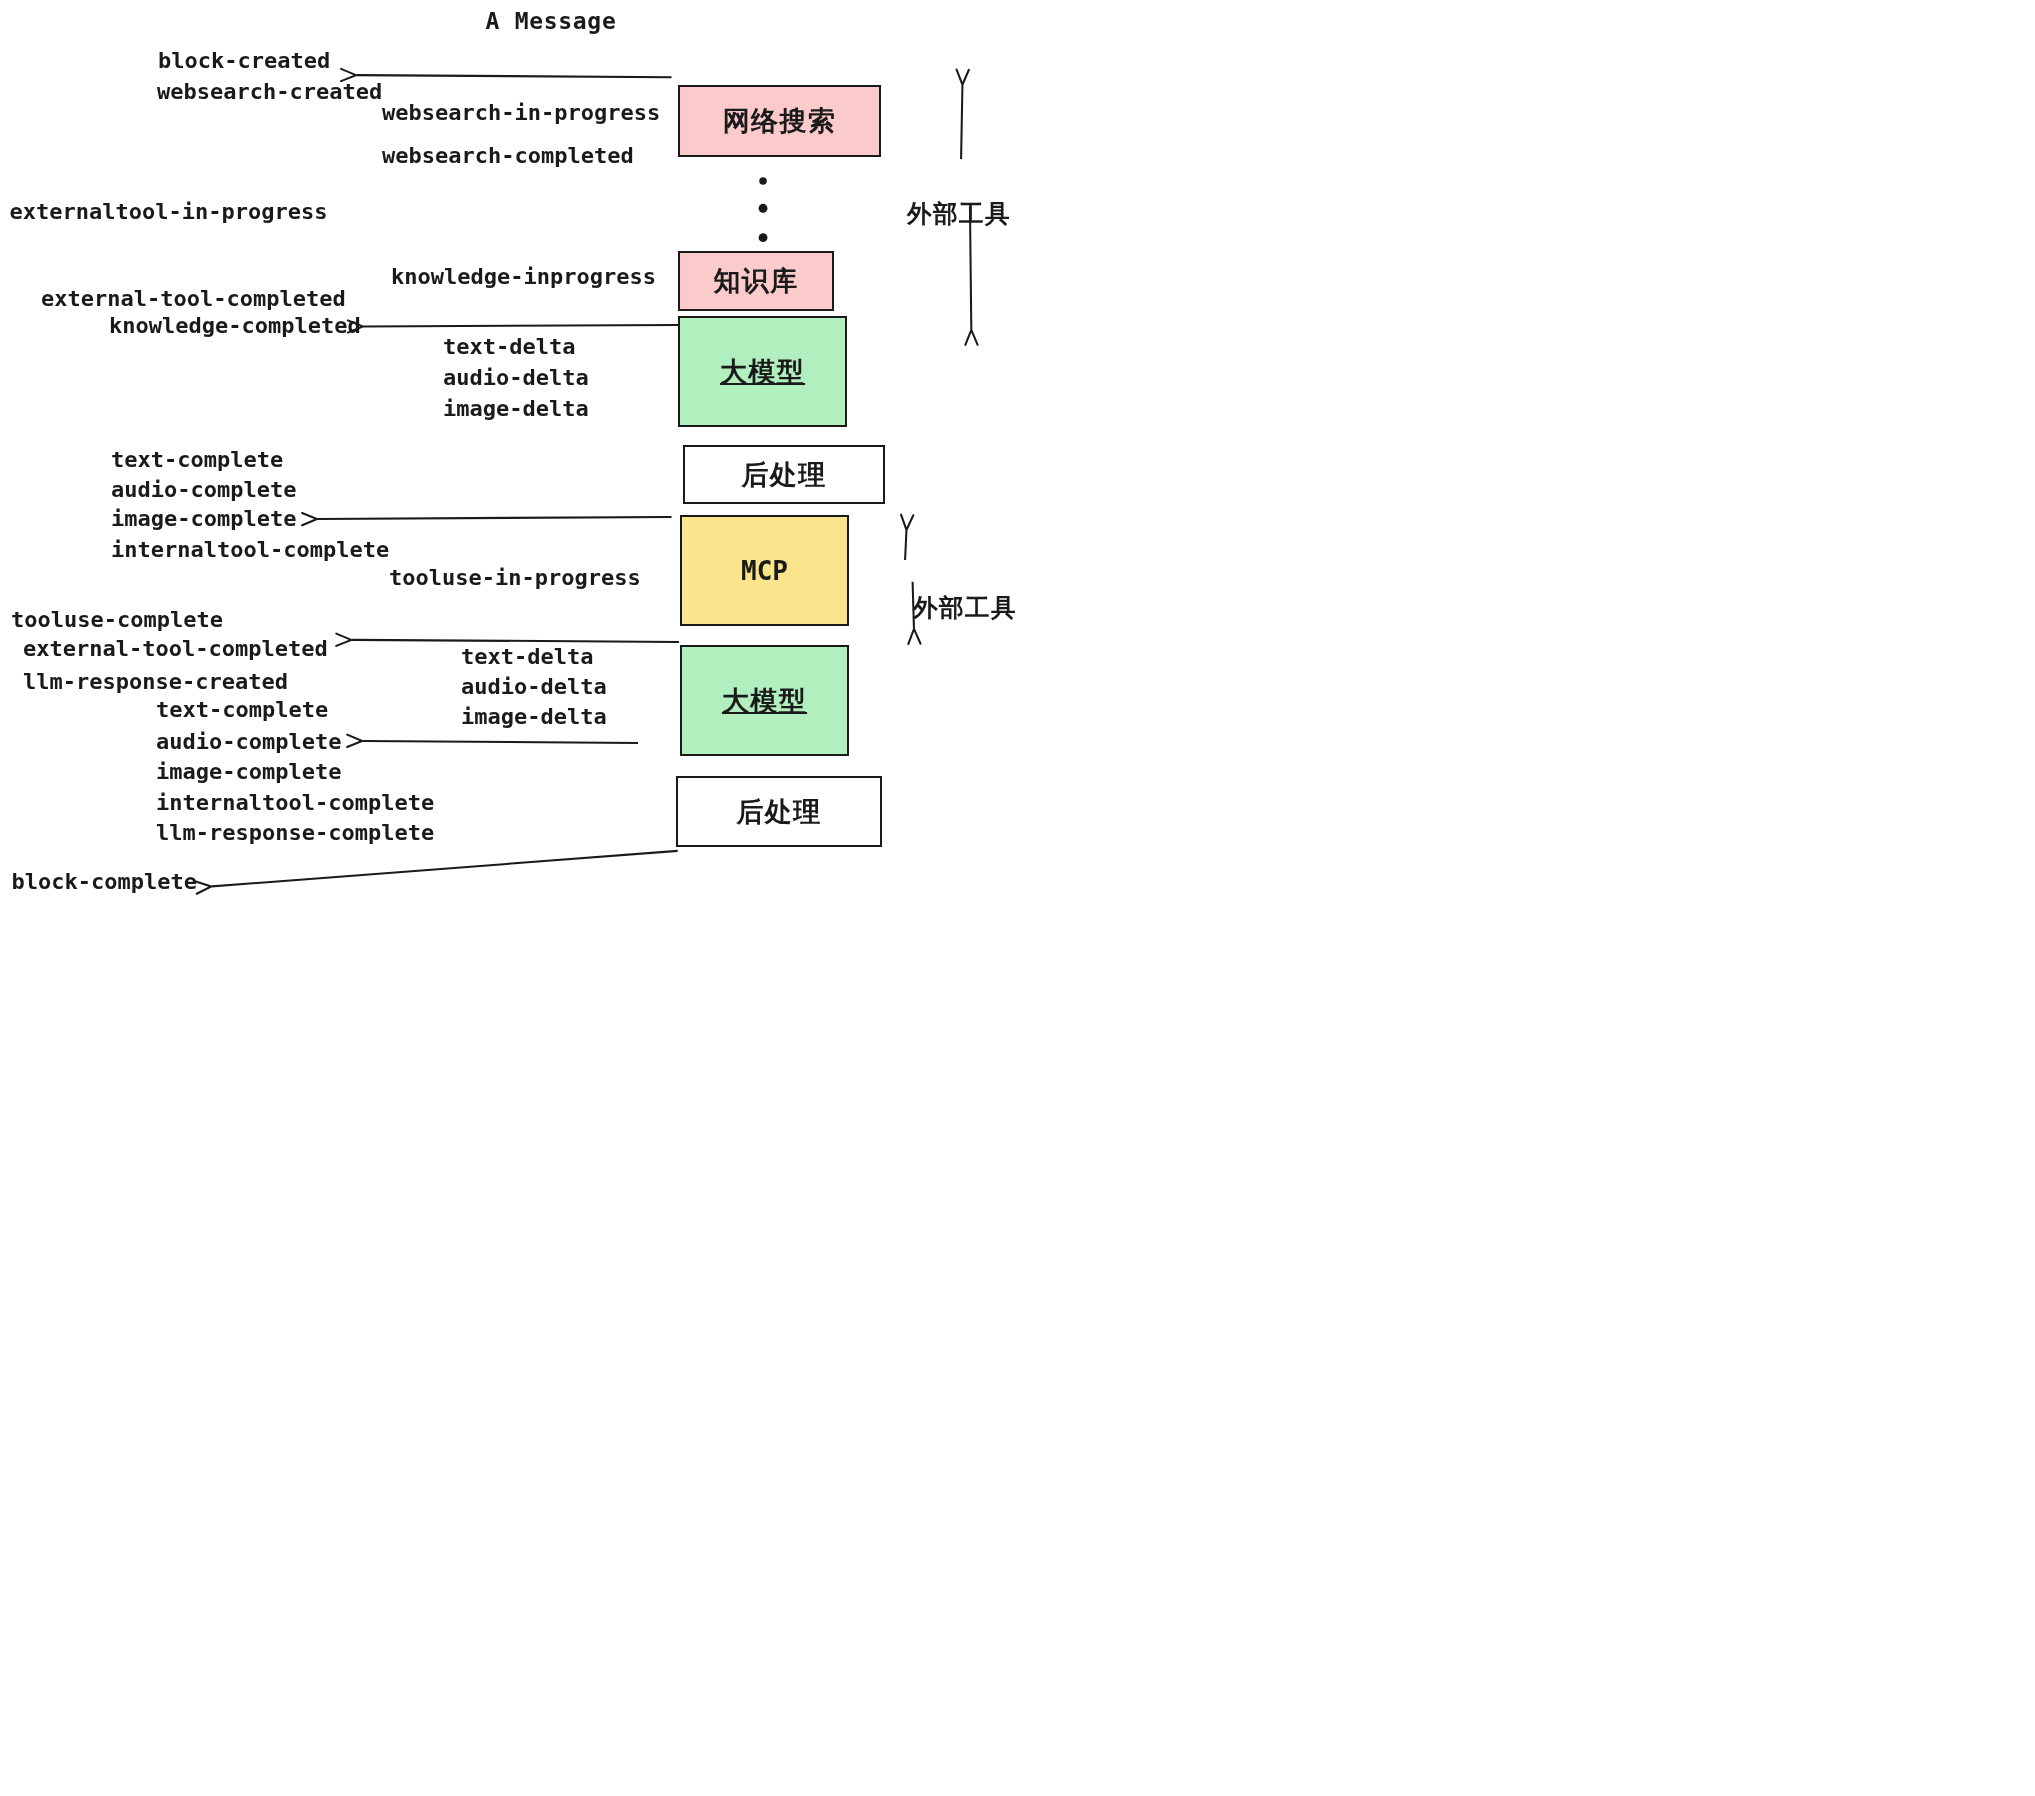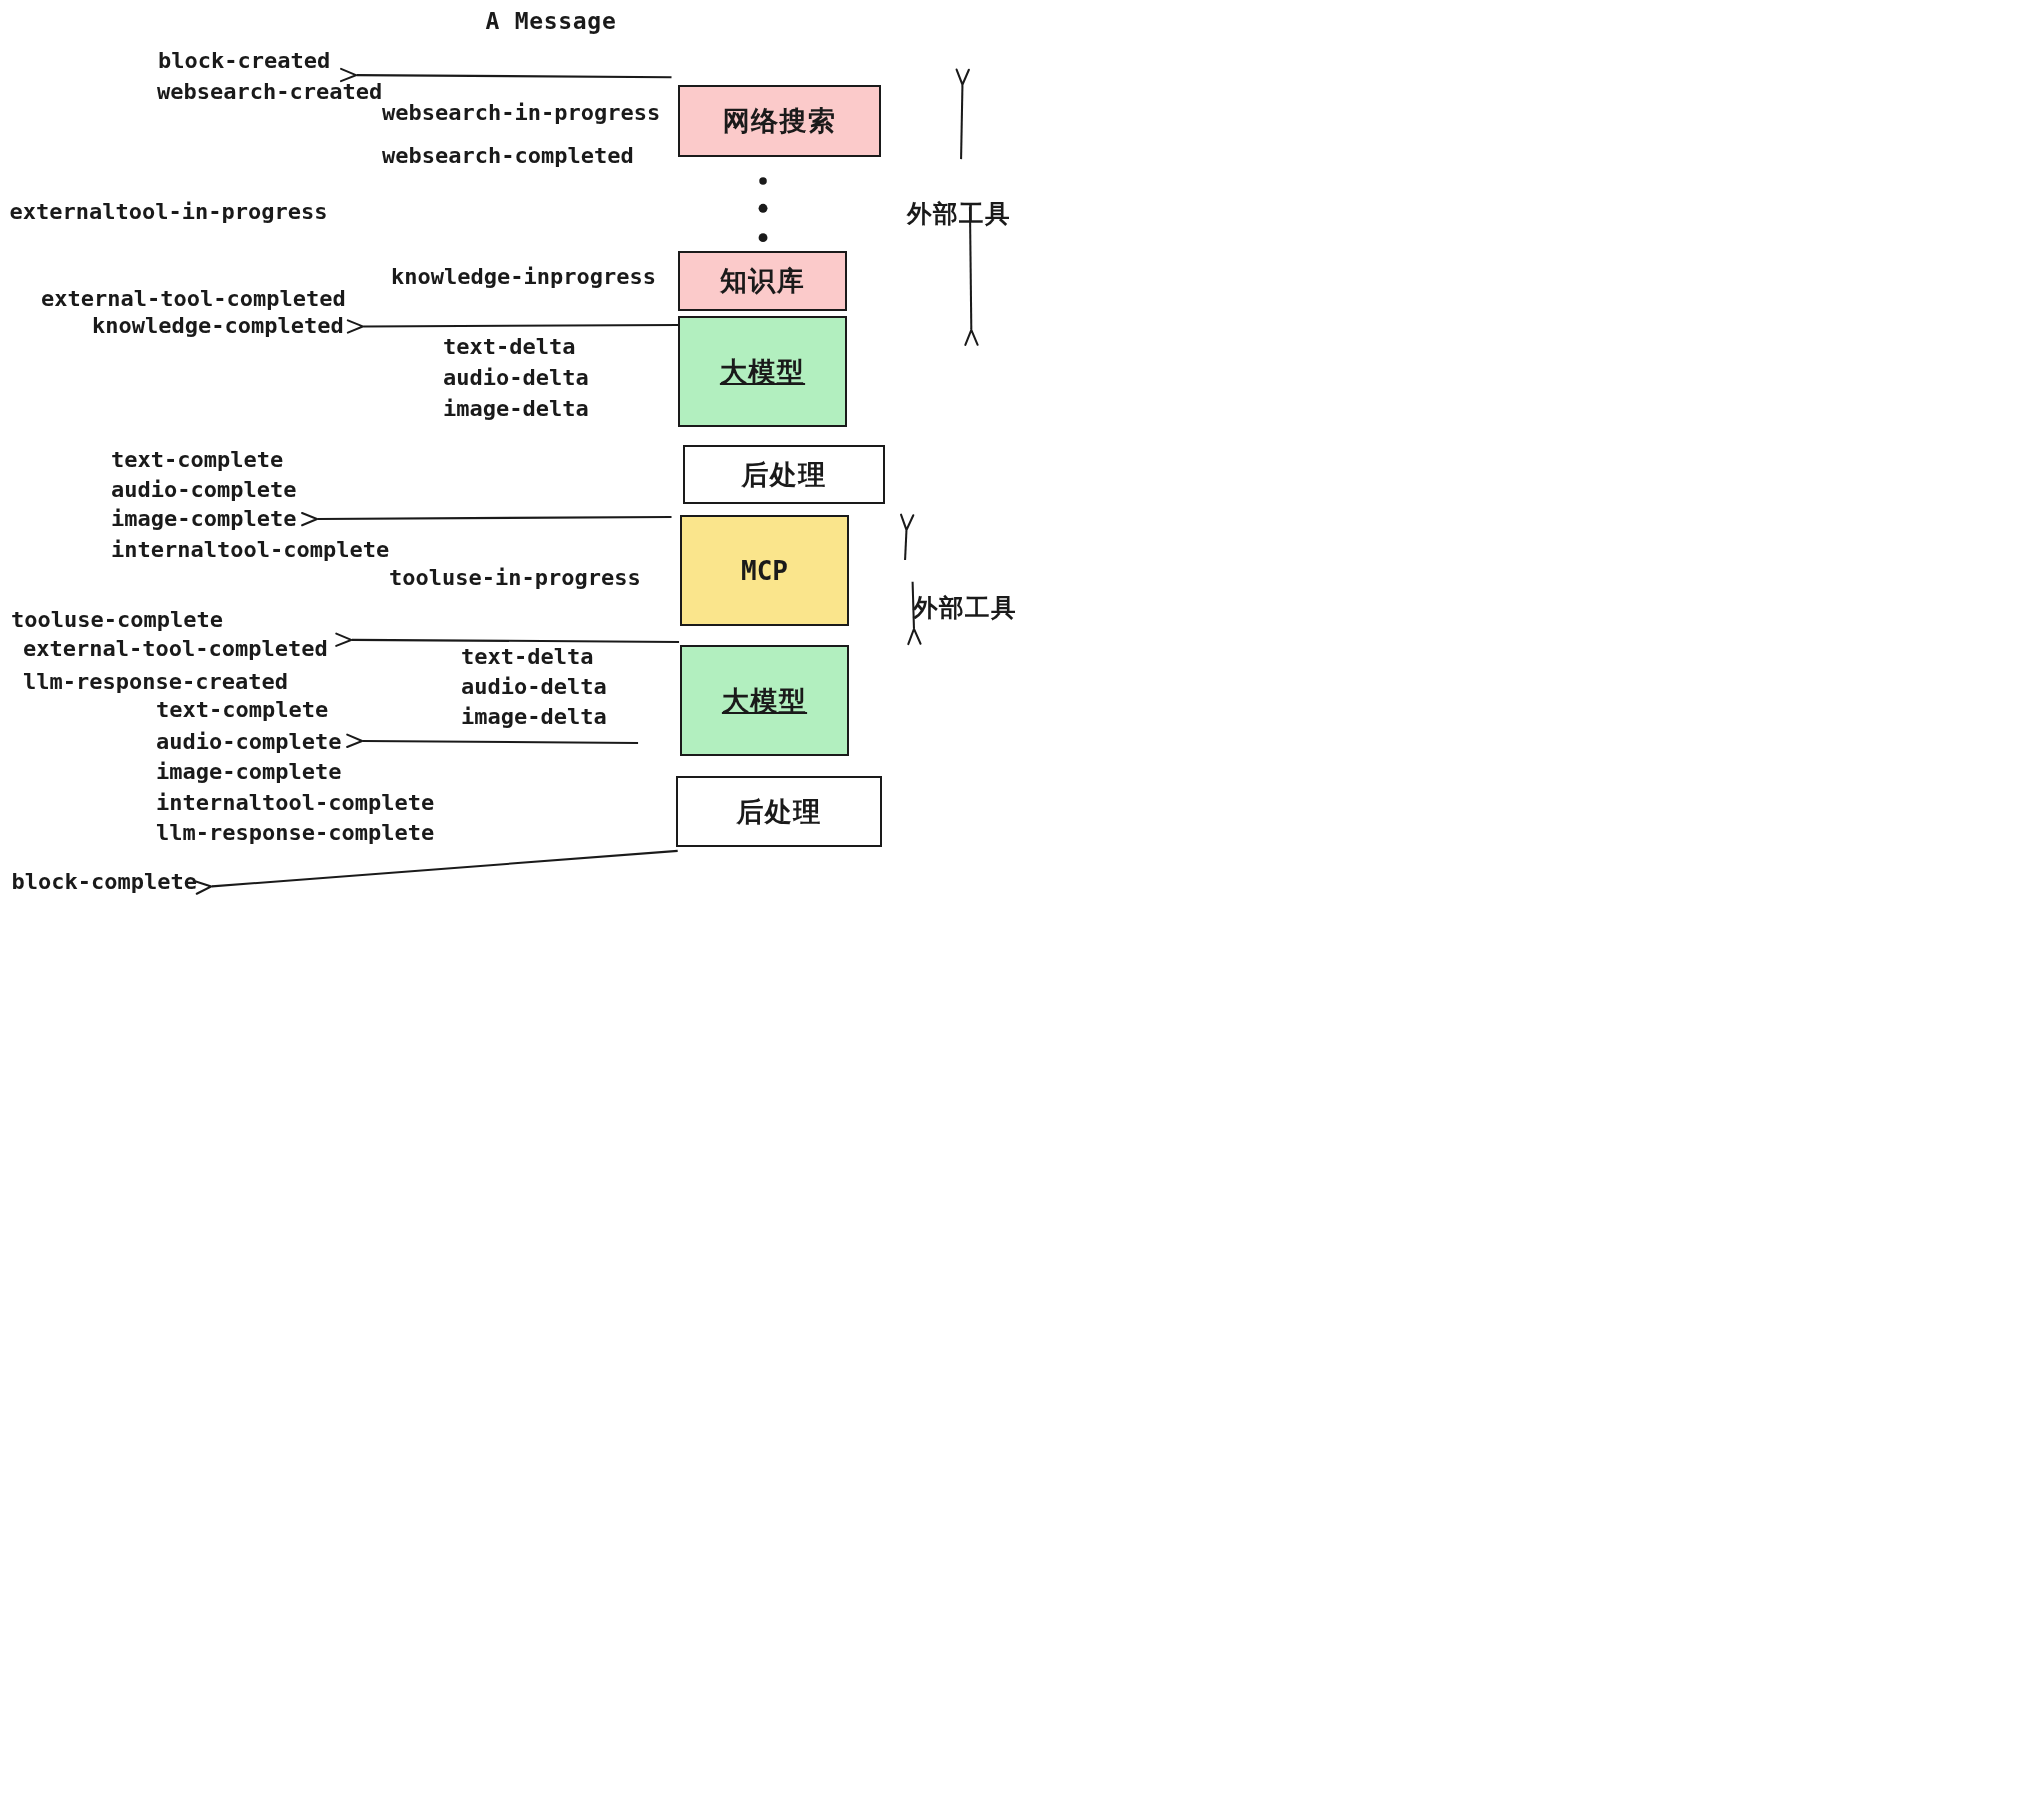--- a/index.html
+++ b/index.html
@@ -70,21 +70,21 @@
       <circle cx="1117" cy="305" r="6.5"></circle>
       <circle cx="1117" cy="348" r="6.5"></circle>
     </g>
   </svg>
 
   <div class="title" style="left:551px; top:8.2px">A Message</div>
 
   <div class="box pink" style="left:678px; top:85px; width:203px; height:72px">
     <span class="zh">网络搜索</span>
   </div>
-  <div class="box pink" style="left:678px; top:251px; width:169px; height:60px">
+  <div class="box pink" style="left:678px; top:251px; width:156px; height:60px">
     <span class="zh">知识库</span>
   </div>
   <div class="box green" style="left:678px; top:316px; width:169px; height:111px">
     <span class="zh">大模型</span>
   </div>
   <div class="box plain" style="left:683px; top:445px; width:202px; height:59px">
     <span class="zh">后处理</span>
   </div>
   <div class="box yellow" style="left:680px; top:515px; width:169px; height:111px">
     <span class="mono">MCP</span>
@@ -99,21 +99,21 @@
   <div class="side-label" style="left:907px; top:180px">外部工具</div>
   <div class="side-label" style="left:913px; top:574px">外部工具</div>
 
   <div class="ev" style="left:158px; top:61px">block-created</div>
   <div class="ev" style="left:157px; top:92px">websearch-created</div>
   <div class="ev" style="left:382px; top:113px">websearch-in-progress</div>
   <div class="ev" style="left:382px; top:156px">websearch-completed</div>
   <div class="ev" style="left:9.6px;  top:212px">externaltool-in-progress</div>
   <div class="ev" style="left:391px; top:277px">knowledge-inprogress</div>
   <div class="ev" style="left:41px;  top:299px">external-tool-completed</div>
-  <div class="ev" style="left:92px; top:326px">knowledge-completed</div>
+  <div class="ev" style="left:109px; top:326px">knowledge-completed</div>
   <div class="ev" style="left:443px; top:347px">text-delta</div>
   <div class="ev" style="left:443px; top:378px">audio-delta</div>
   <div class="ev" style="left:443px; top:409px">image-delta</div>
   <div class="ev" style="left:111px; top:460px">text-complete</div>
   <div class="ev" style="left:111px; top:490px">audio-complete</div>
   <div class="ev" style="left:111px; top:519px">image-complete</div>
   <div class="ev" style="left:111px; top:550px">internaltool-complete</div>
   <div class="ev" style="left:389px; top:578px">tooluse-in-progress</div>
 
   <div class="ev" style="left:11px;  top:620px">tooluse-complete</div>

